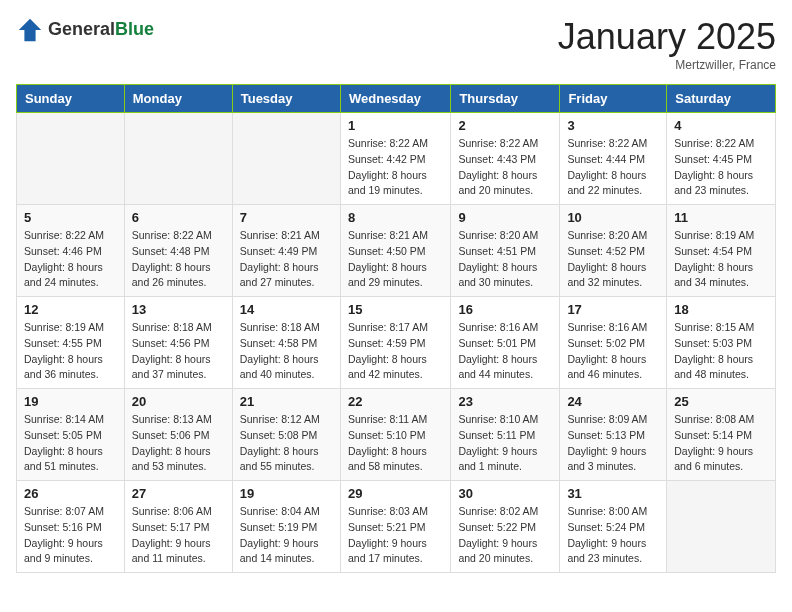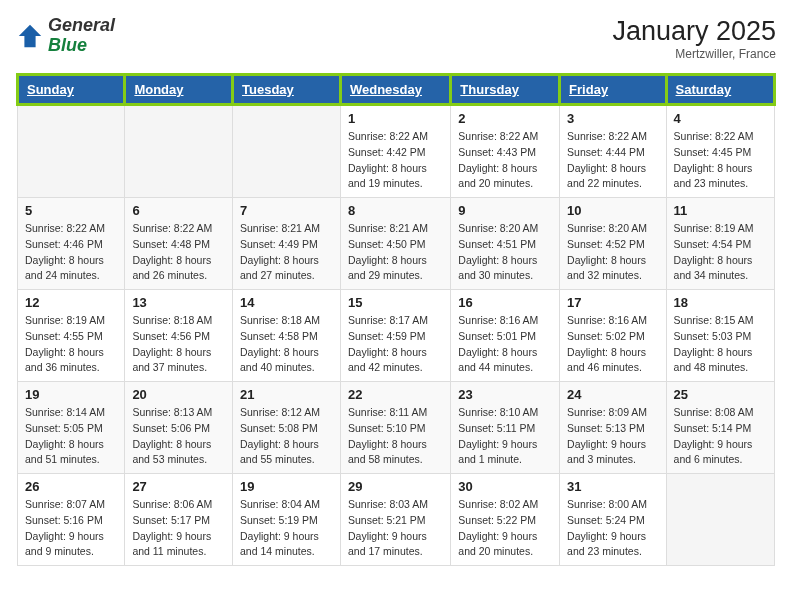--- a/index.html
+++ b/index.html
@@ -16,58 +16,55 @@
       align-items: flex-start;
       margin-bottom: 12px;
     }
     .logo {
       display: flex;
       align-items: center;
       gap: 4px;
     }
     .logo-text {
       display: flex;
-      flex-direction: column;
       font-size: 18px;
       font-weight: bold;
       line-height: 1.1;
-      font-style: italic;
     }
     .logo-general { color: #333; }
     .logo-blue { color: #15803d; }
     .logo-icon {
       width: 28px;
       height: 28px;
     }
     .title-block {
       text-align: right;
     }
     .month-title {
-      font-size: 27px;
+      font-size: 36px;
       font-weight: normal;
       color: #222;
     }
     .location {
       font-size: 12px;
       color: #555;
     }
     .calendar {
       width: 100%;
       border-collapse: collapse;
       border: 1px solid #ccc;
     }
     .calendar th {
       background: #2563a8;
       color: #fff;
       text-align: left;
       padding: 6px 8px;
       font-size: 13px;
       font-weight: bold;
-      border: 3px solid #84cc16;
-      text-decoration: underline;
+      border: 1px solid #84cc16;
     }
     .calendar td {
       vertical-align: top;
       padding: 5px 7px;
       border: 1px solid #ddd;
       width: 113px;
       min-height: 80px;
       font-size: 11px;
       color: #333;
       background: #fff;

